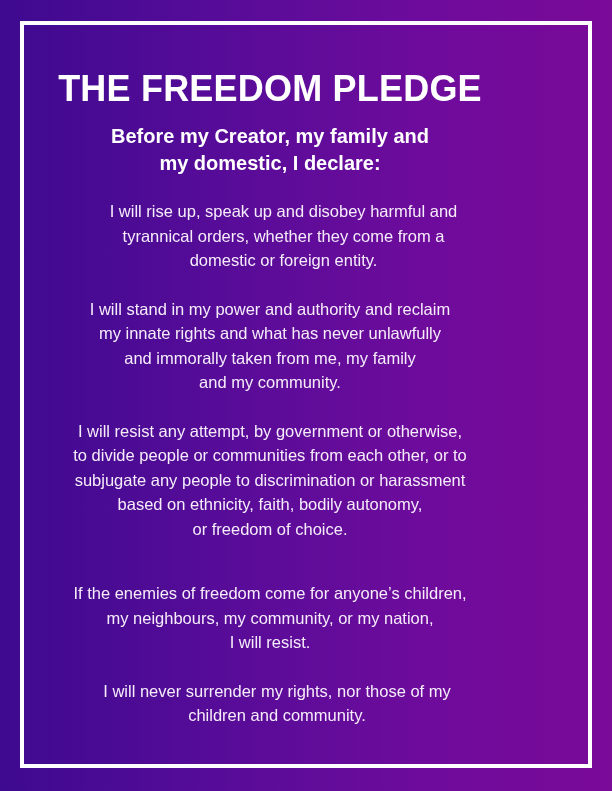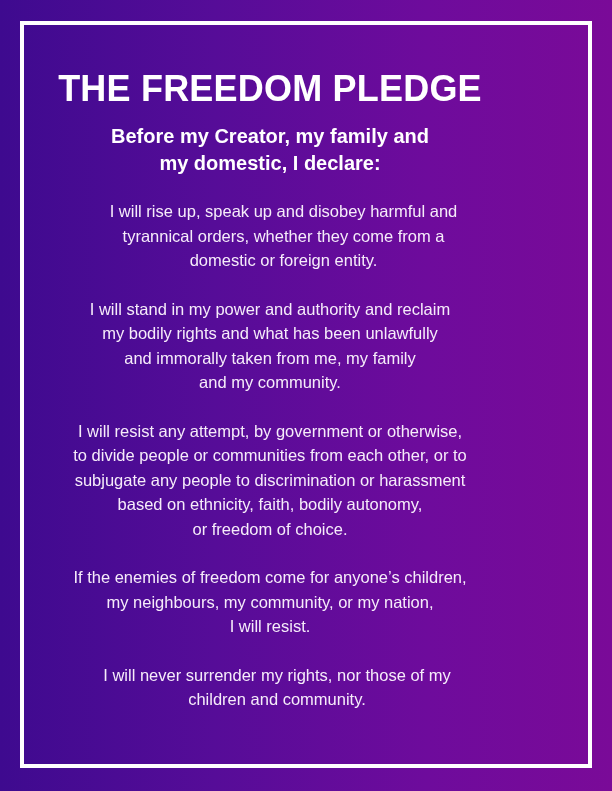--- a/index.html
+++ b/index.html
@@ -35,21 +35,21 @@
   .para {
     margin: 0;
     font-size: 16.5px;
     line-height: 24.5px;
     color: #f6ecfa;
   }
   .para span { display: block; white-space: nowrap; }
   .p1 { margin-top: 22px; padding-left: 27px; }
   .p2 { margin-top: 24px; }
   .p3 { margin-top: 24px; }
-  .p4 { margin-top: 24px; }
+  .p4 { margin-top: 40px; }
   .p5 { margin-top: 24px; padding-left: 14px; }
 </style>
 </head>
 <body>
 
 <div class="frame"></div>
 
 <div class="content">
   <h1 class="title">THE FREEDOM PLEDGE</h1>
 
@@ -59,21 +59,21 @@
   </p>
 
   <p class="para p1">
     <span>I will rise up, speak up and disobey harmful and</span>
     <span>tyrannical orders, whether they come from a</span>
     <span>domestic or foreign entity.</span>
   </p>
 
   <p class="para p2">
     <span>I will stand in my power and authority and reclaim</span>
-    <span>my bodily rights and what has been unlawfully</span>
+    <span>my innate rights and what has never unlawfully</span>
     <span>and immorally taken from me, my family</span>
     <span>and my community.</span>
   </p>
 
   <p class="para p3">
     <span>I will resist any attempt, by government or otherwise,</span>
     <span>to divide people or communities from each other, or to</span>
     <span>subjugate any people to discrimination or harassment</span>
     <span>based on ethnicity, faith, bodily autonomy,</span>
     <span>or freedom of choice.</span>

